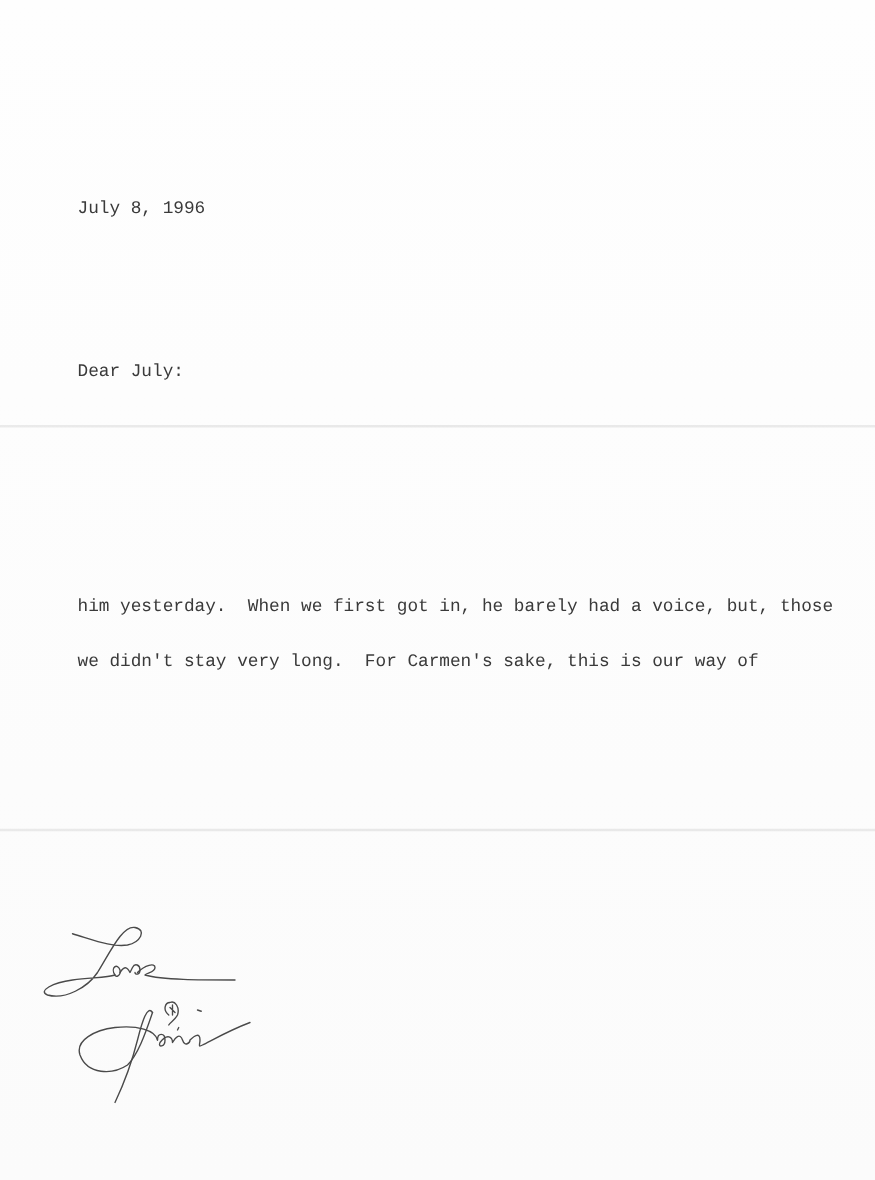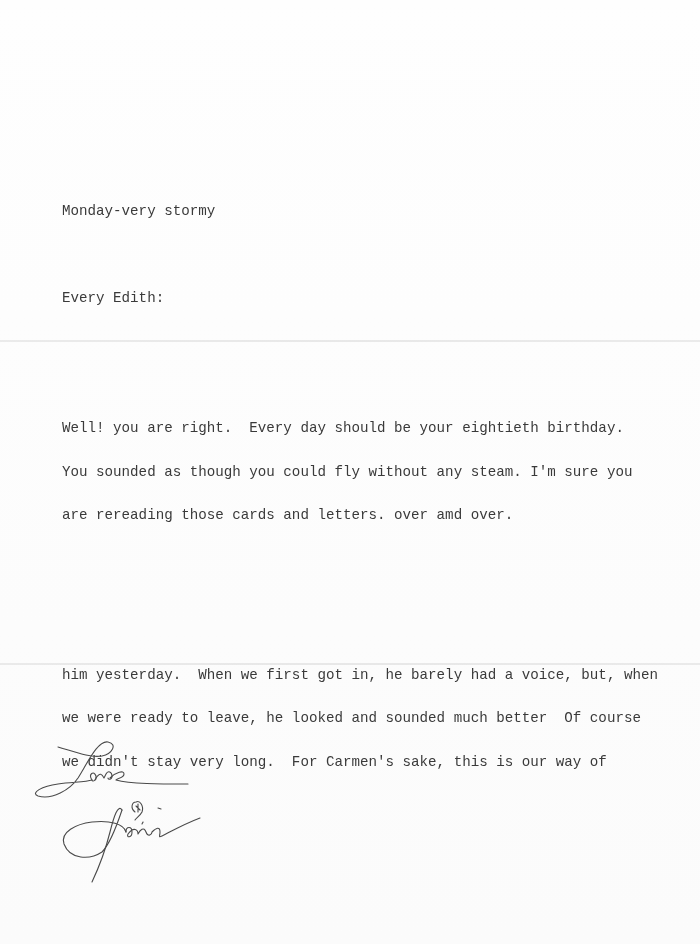--- a/index.html
+++ b/index.html
@@ -52,36 +52,30 @@
   </style>
 </head>
 <body>
 
 <div class="page">
 
   <div class="fold" style="top:340px"></div>
   <div class="fold" style="top:663px"></div>
 
   <div class="letter">
+    <span class="line">July 8, 1996</span>
     <span class="gap"></span>
-    <span class="line">Monday-very stormy</span>
     <span class="gap"></span>
-    <span class="line">Every Edith:</span>
+    <span class="line">Dear July:</span>
+    <span class="gap"></span>
+
     <span class="gap"></span>
 
     <div>
-      <span class="line">Well! you are right.  Every day should be your eightieth birthday.</span>
-      <span class="line">You sounded as though you could fly without any steam. I'm sure you</span>
-      <span class="line">are rereading those cards and letters. over amd over.</span>
-    </div>
-    <span class="gap"></span>
-
-    <div>
-      <span class="line">him yesterday.  When we first got in, he barely had a voice, but, when</span>
-      <span class="line">we were ready to leave, he looked and sounded much better  Of course</span>
+      <span class="line">him yesterday.  When we first got in, he barely had a voice, but, those</span>
       <span class="line">we didn't stay very long.  For Carmen's sake, this is our way of</span>
     </div>
     
 
     
     
 
     
     
 

